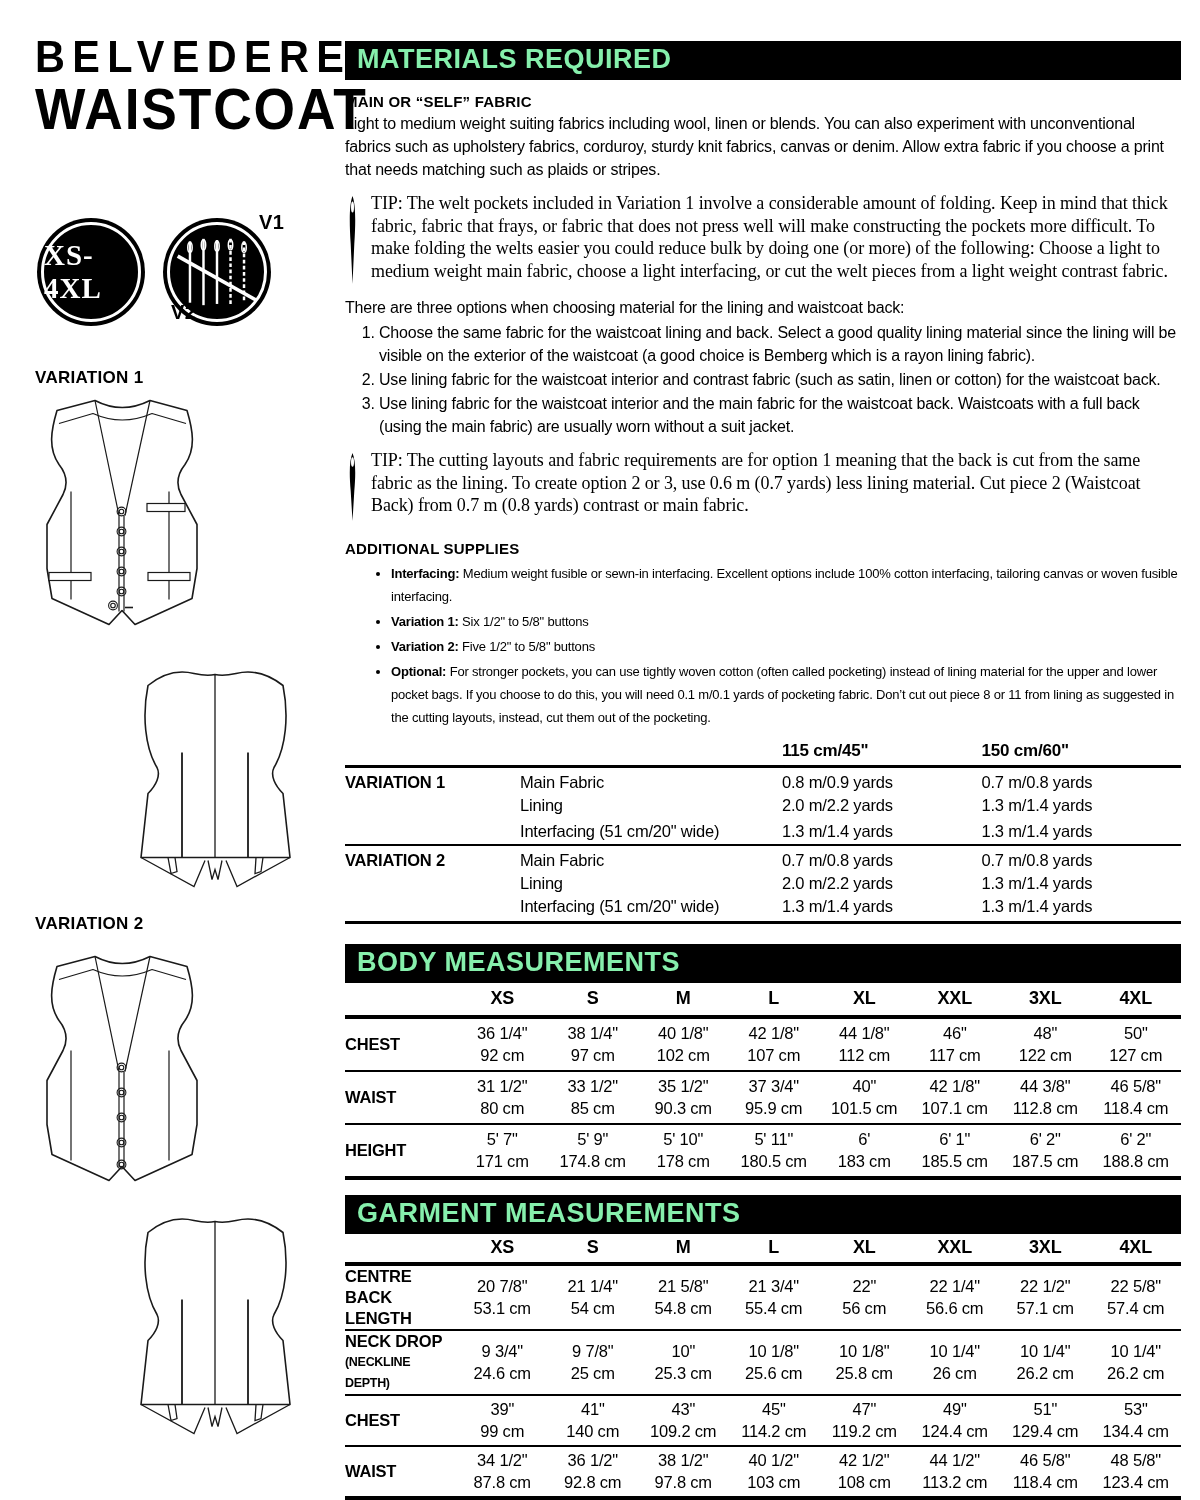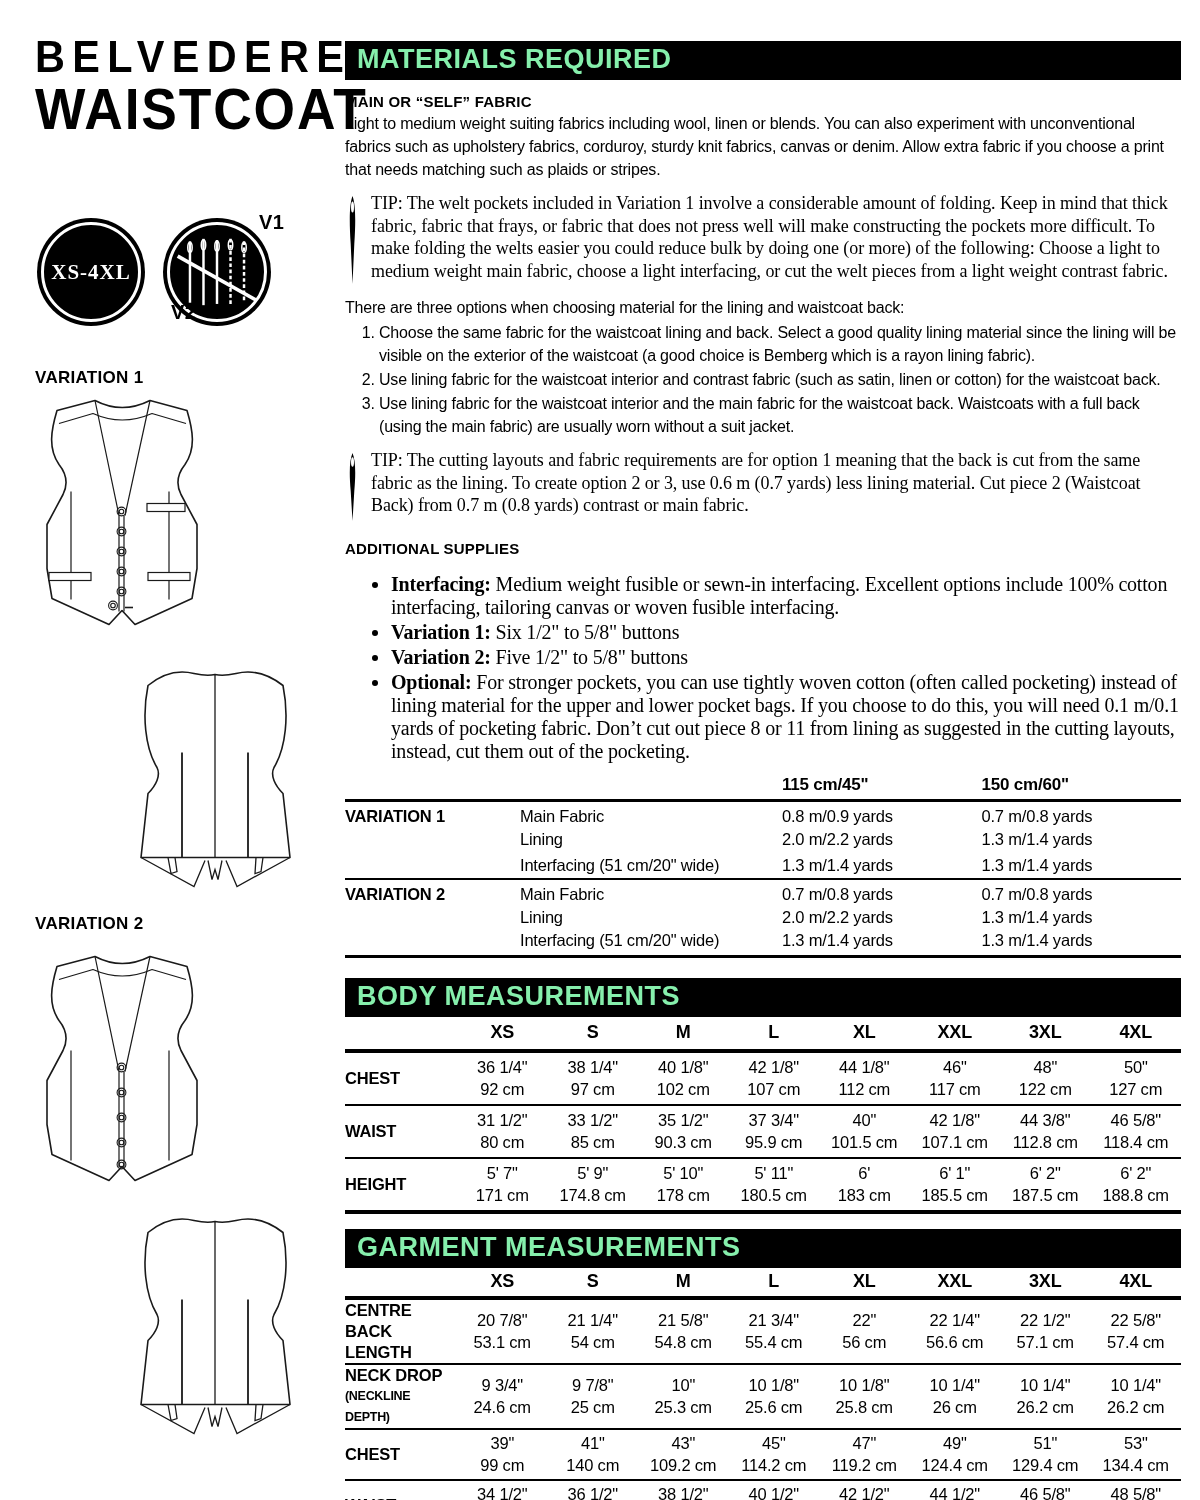--- a/index.html
+++ b/index.html
@@ -10,21 +10,21 @@
   .left-col{position:absolute;left:35px;top:0;width:305px;}
   .title{position:absolute;left:0;top:34px;transform:scaleX(0.92);transform-origin:left top;}
   .title .t1{font-size:45px;font-weight:700;letter-spacing:8px;line-height:46px;white-space:nowrap;}
   .title .t2{font-size:58px;font-weight:700;letter-spacing:2px;line-height:58px;white-space:nowrap;}
 
   .badges{position:absolute;left:0;top:215px;width:305px;height:120px;}
   .badge-outer{position:absolute;width:108px;height:108px;border-radius:50%;background:#000;box-sizing:border-box;padding:4px;}
   .badge-inner{width:100%;height:100%;border-radius:50%;background:#000;border:3px solid #fff;box-sizing:border-box;
                display:flex;align-items:center;justify-content:center;}
   .badge-size{left:2px;top:3px;}
-  .badge-size span{color:#fff;font-family:"Liberation Serif",serif;font-weight:700;font-size:21px;letter-spacing:1px;}
+  .badge-size span{color:#fff;font-family:"Liberation Serif",serif;font-weight:700;font-size:29px;letter-spacing:1px;}
   .badge-needles{left:128px;top:3px;}
   .vlabel{position:absolute;font-weight:700;font-size:20px;letter-spacing:0.5px;}
   .v1{left:224px;top:-4px;}
   .v2{left:136px;top:86px;}
 
   .variation-label{position:absolute;left:0;font-weight:700;font-size:17px;letter-spacing:0.3px;}
   .vl1{top:368px;} .vl2{top:914px;}
   .illus{position:absolute;}
   .illus svg{display:block;}
 
@@ -34,21 +34,21 @@
                padding:3px 0 5px 12px;line-height:31px;}
   .subhead{font-weight:700;font-size:15px;margin:13px 0 2px 0;letter-spacing:0.2px;}
   .body-text{font-size:16px;line-height:23px;letter-spacing:-0.2px;}
 
   .tip{display:flex;margin:11px 0 6px 0;}
   .tip .needle{flex:0 0 26px;padding-top:2px;}
   .tip .tip-text{font-family:"Liberation Serif",serif;font-size:18px;line-height:22.5px;letter-spacing:-0.1px;}
 
   ol.options{margin:2px 0 4px 0;padding-left:34px;font-size:16px;line-height:23px;letter-spacing:-0.2px;}
   ol.options li{margin-bottom:1px;}
-  ul.supplies{margin:16px 0 0 0;padding-left:46px;font-size:20px;line-height:23px;letter-spacing:-0.2px;font-family:Liberation Serif, serif;}
+  ul.supplies{margin:5px 0 0 0;padding-left:46px;font-size:13px;line-height:23px;letter-spacing:-0.2px;}
   ul.supplies li{margin-bottom:2px;}
   ul.supplies b{font-weight:700;}
 
   table{border-collapse:collapse;width:836px;table-layout:fixed;}
   th,td{padding:0;font-weight:normal;}
 
   
   .fabric{margin-top:10px;font-size:16.5px;letter-spacing:-0.2px;}
   .fabric thead th{text-align:left;font-weight:700;font-size:17px;border-bottom:3px solid #000;padding:2px 0 4px 0;}
   .fabric th.c0{width:175px;} .fabric .c1{width:262px;} .fabric .cw{width:auto;}

